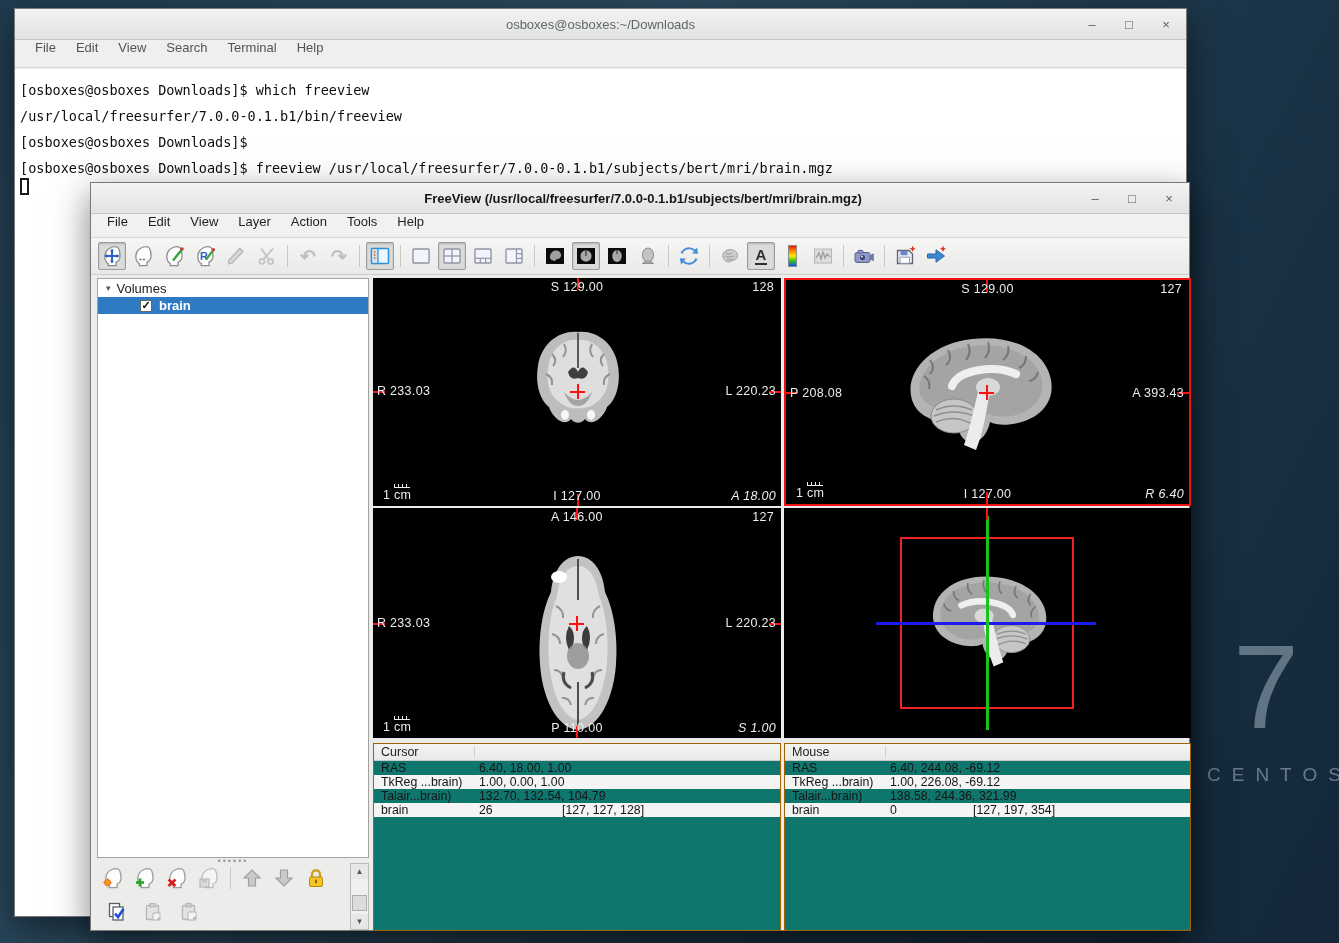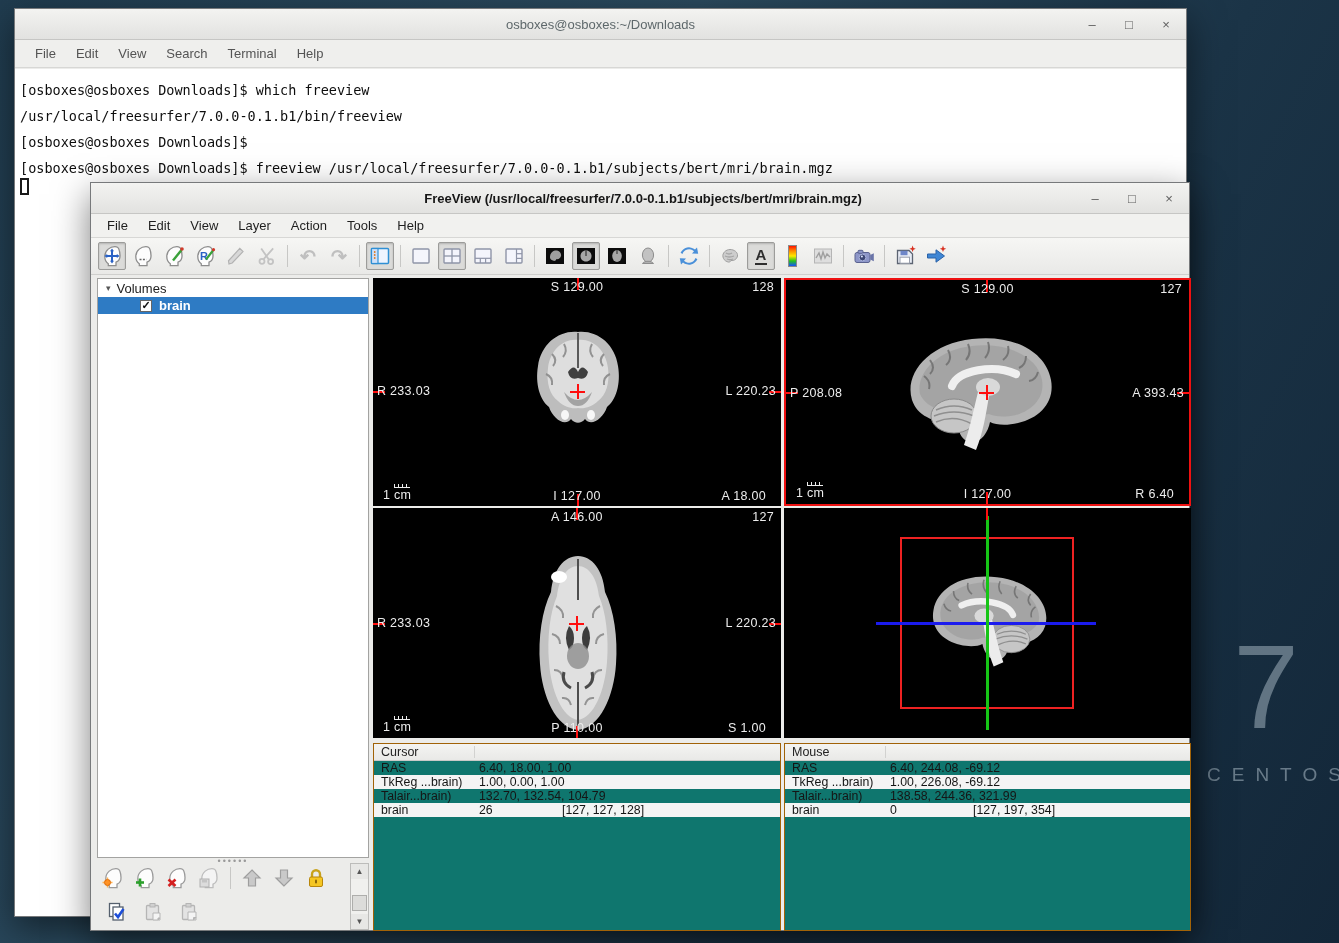--- a/index.html
+++ b/index.html
@@ -13,21 +13,21 @@
   .brand{ position:absolute; left:1196px; top:628px; width:140px; text-align:center; pointer-events:none;}
   .brand .seven{ font-size:118px; line-height:118px; font-weight:300; color:rgba(160,176,188,.55);}
   .brand .name{ margin-top:18px; font-size:19px; letter-spacing:11px; padding-left:11px; color:rgba(160,176,188,.6);}
 
   
   .win{ position:absolute; border:1px solid #77797b; background:#ececea; box-shadow:0 12px 34px rgba(0,0,0,.5);}
   .titlebar{ position:relative; height:31px; background:linear-gradient(#f3f3f1,#e2e2e0); border-bottom:1px solid #c6c6c4; display:flex; align-items:center; justify-content:center;}
   .titlebar .ttl{ font-size:13px; }
   .winbtns{ position:absolute; right:12px; top:0; height:100%; display:flex; align-items:center; gap:21px;}
   .winbtn{ font-size:13px; color:#5e5e5e; width:16px; text-align:center; cursor:default;}
-  .menubar{ display:flex; align-items:center; background:#efefed; border-bottom:1px solid #d7d7d5;}
+  .menubar{ display:flex; background:#efefed; border-bottom:1px solid #d7d7d5;}
   .mitem{ font-size:13px; padding:0 10px; }
 
   
   #terminal{ left:14px; top:8px; width:1173px; height:909px; }
   #terminal .ttl{ color:#5e686b; }
   #terminal .menubar{ height:28px; padding-left:10px; color:#545454;}
   .term-body{ position:absolute; left:0; top:60px; right:0; bottom:0; background:#ffffff; padding:4px 0 0 5px;
     font-family:"DejaVu Sans Mono", monospace; font-size:13.5px; line-height:18px; color:#0d0d0d;}
   .term-line{ white-space:pre;margin-top:8px; }
   .term-cursor{ width:9px; height:17px; border:2px solid #1a1a1a; margin-top:1px;}
@@ -68,21 +68,21 @@
   #v-coronal{ left:0; top:0; width:408px; height:228px;}
   #v-sagittal{ left:411px; top:0; width:407px; height:228px; border:2px solid #ee1111;}
   #v-axial{ left:0; top:230px; width:408px; height:230px;}
   #v-3d{ left:411px; top:230px; width:407px; height:230px;}
   .vlabel{ position:absolute; color:#ececec; font-size:12.5px; letter-spacing:.3px;}
   .vl-top{ top:2px; left:50%; transform:translateX(-50%);}
   .vl-slice{ top:2px; right:7px;text-align:center;}
   .vl-left{ top:106px; left:4px;}
   .vl-right{ top:106px; right:5px;}
   .vl-bot{ bottom:3px; left:50%; transform:translateX(-50%);}
-  .vl-corner{ bottom:3px; right:15px;}
+  .vl-corner{ bottom:3px; right:5px;font-style:italic;}
   .vl-scale{ bottom:4px; left:10px;}
   .vl-scale i{ font-style:normal; position:relative;}
   .vl-scale i::before{ content:""; position:absolute; left:0; right:1px; top:-4px; height:3px;
      background:repeating-linear-gradient(90deg,#ececec 0 1px, transparent 1px 4px); border-bottom:1px solid #ececec;}
   .xh{ position:absolute; width:15px; height:15px; margin:-7px 0 0 -7px;}
   .xh::before{ content:""; position:absolute; left:7px; top:0; width:1.5px; height:15px; background:#ff0f0f;}
   .xh::after{ content:""; position:absolute; top:7px; left:0; height:1.5px; width:15px; background:#ff0f0f;}
   .tick{ position:absolute; background:#ff0f0f;}
   .tick.v{ width:1.5px; height:12px;}
   .tick.h{ height:1.5px; width:12px;}

